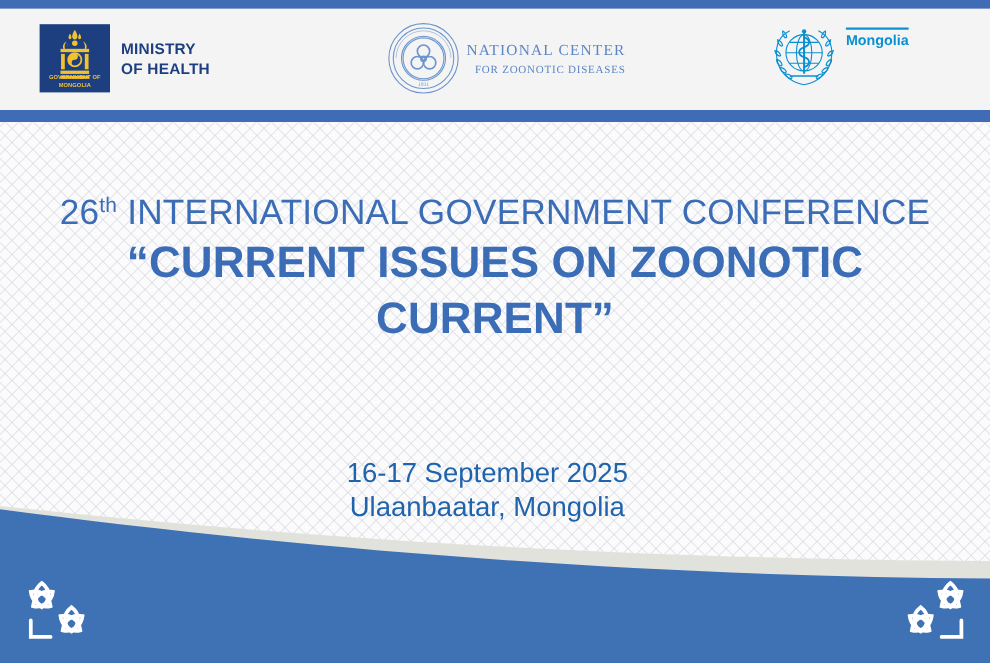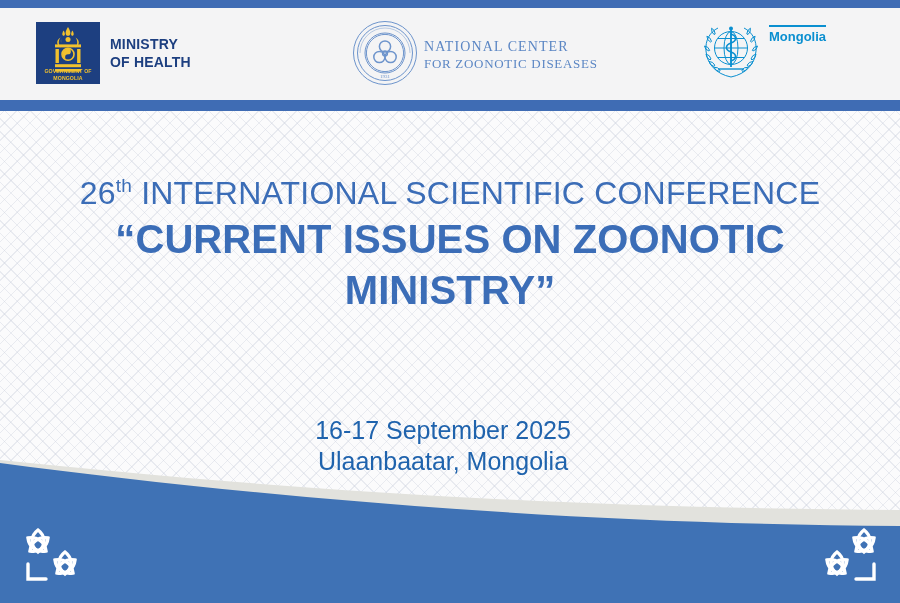--- a/index.html
+++ b/index.html
@@ -96,21 +96,21 @@
   .nczd-seal { width: 66px; height: 66px; display: block; }
   .nczd-text { margin-left: 6px; color: #5b86c4; }
   .nczd-line1 {
     font-family: "Liberation Serif", serif;
     font-size: 14px;
     letter-spacing: 1.1px;
     line-height: 21px;
   }
   .nczd-line2 {
     font-family: "Liberation Serif", serif;
-    font-size: 13px;
+    font-size: 10px;
     letter-spacing: 0.7px;
     line-height: 14px;
     text-align: right;
   }
 
   
   .who-logo {
     position: absolute;
     left: 700px;
     top: 20px;
@@ -333,23 +333,23 @@
       <div class="who-rule"></div>
       <div class="who-country">Mongolia</div>
     </div>
   </div>
 
   <div class="header-divider"></div>
 
   <div class="body-area"></div>
 
   <div class="title-block">
-    <div class="conf-line"><span>26</span><sup>th</sup><span> INTERNATIONAL SCIENTIFIC CONFERENCE</span></div>
+    <div class="conf-line"><span>26</span><sup>th</sup><span> INTERNATIONAL GOVERNMENT CONFERENCE</span></div>
     <div class="theme-line">“CURRENT ISSUES ON ZOONOTIC</div>
-    <div class="theme-line" style="margin-top:0;">MINISTRY”</div>
+    <div class="theme-line" style="margin-top:0;">CURRENT”</div>
   </div>
 
   <div class="meta-block">
     <div class="meta-line">16-17 September 2025</div>
     <div class="meta-line">Ulaanbaatar, Mongolia</div>
   </div>
 
   <div class="waves">
     <svg width="900" height="163" viewBox="0 0 900 163" xmlns="http://www.w3.org/2000/svg">
       <path d="M0 20 C 230 44 520 68 900 70 L900 163 L0 163 Z" fill="#e2e2dd"></path>

